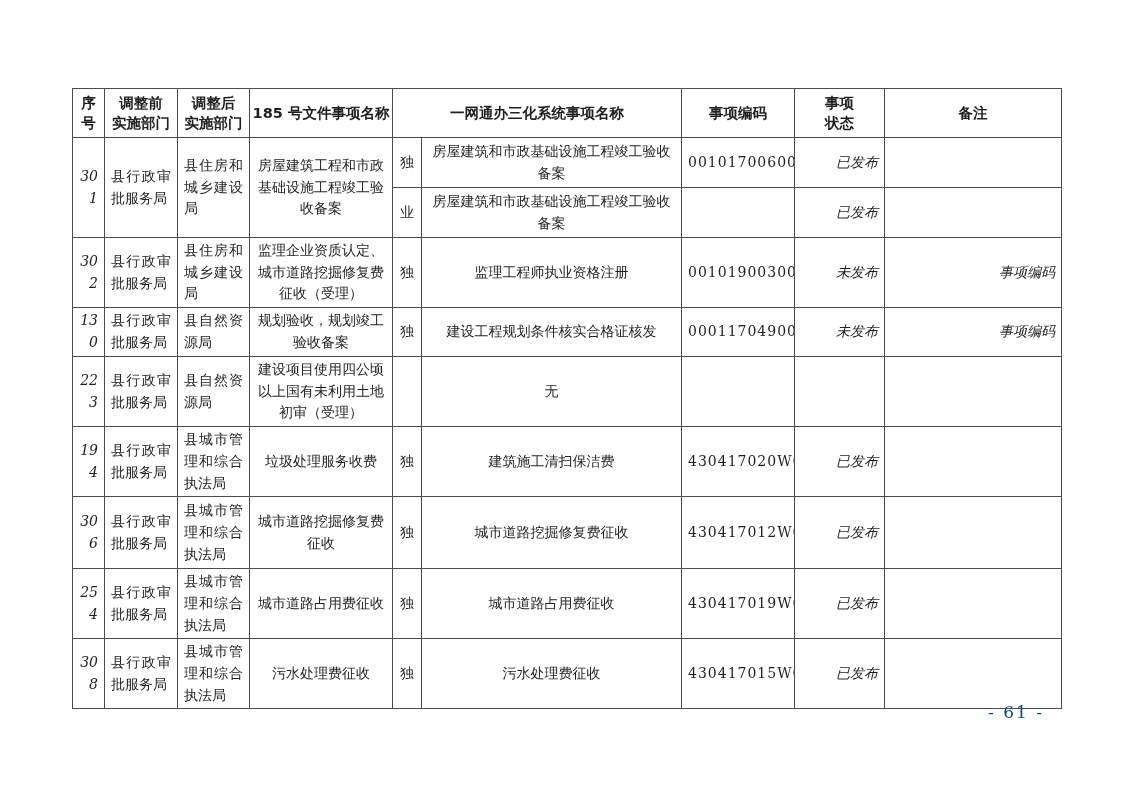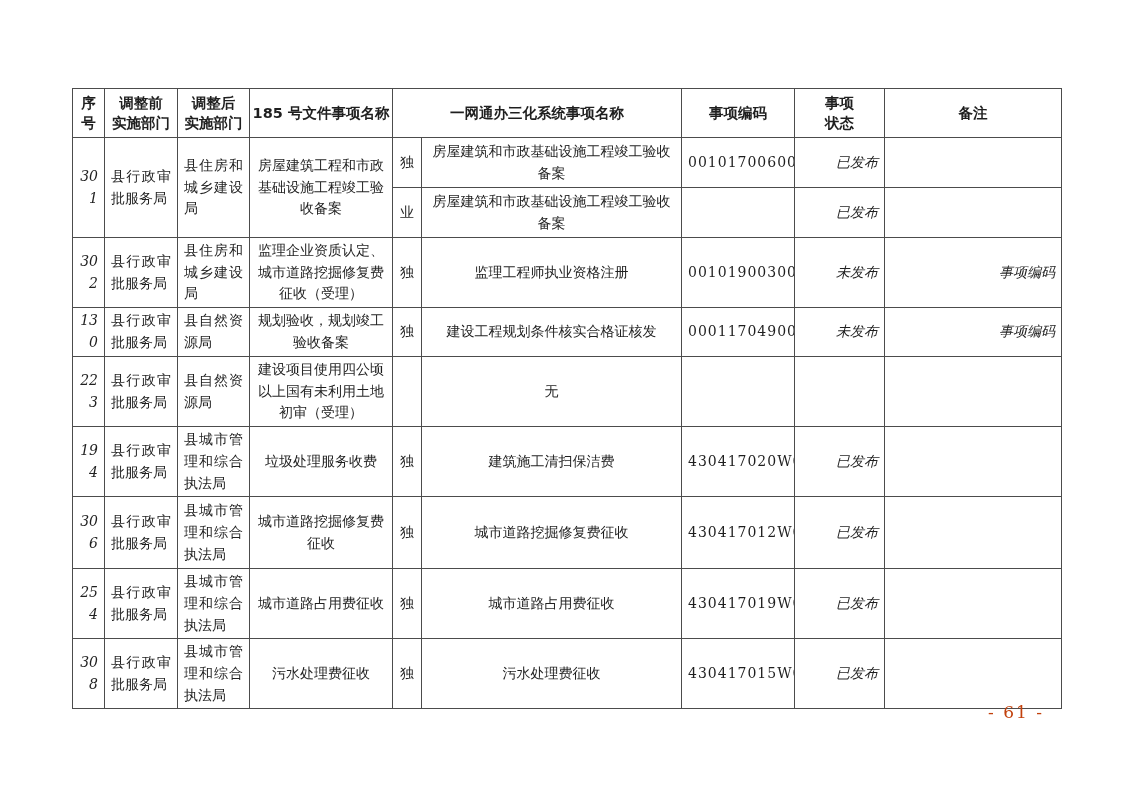--- a/index.html
+++ b/index.html
@@ -60,21 +60,21 @@
   .h68 { height: 68px; }
   .h72 { height: 72px; }
   .page-number {
     position: absolute;
     left: 978px;
     top: 702px;
     width: 76px;
     text-align: center;
     font-size: 17px;
     letter-spacing: 2px;
-    color: #c2410c;
+    color: #0c4a6e;
     white-space: nowrap;
   }
 </style>
 </head>
 <body>
 
 <div class="sheet">
   <table class="doc-table">
     <colgroup>
       <col style="width:32px">

